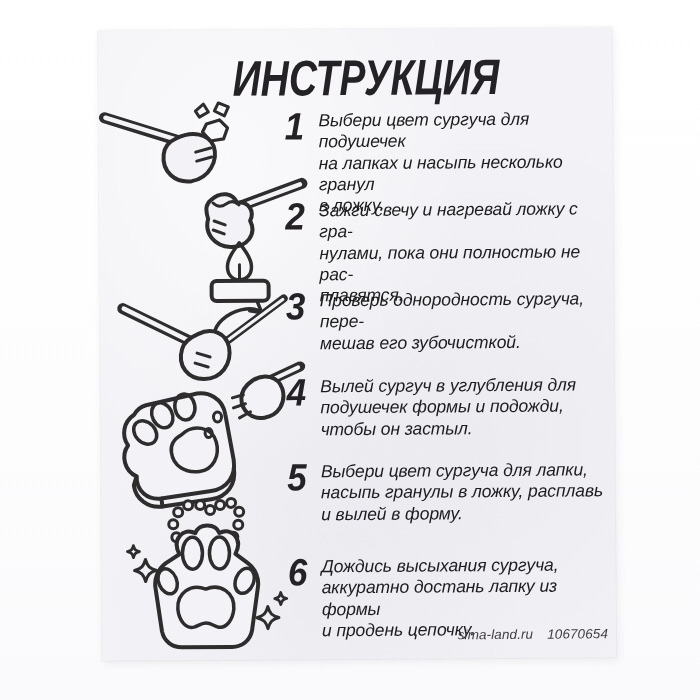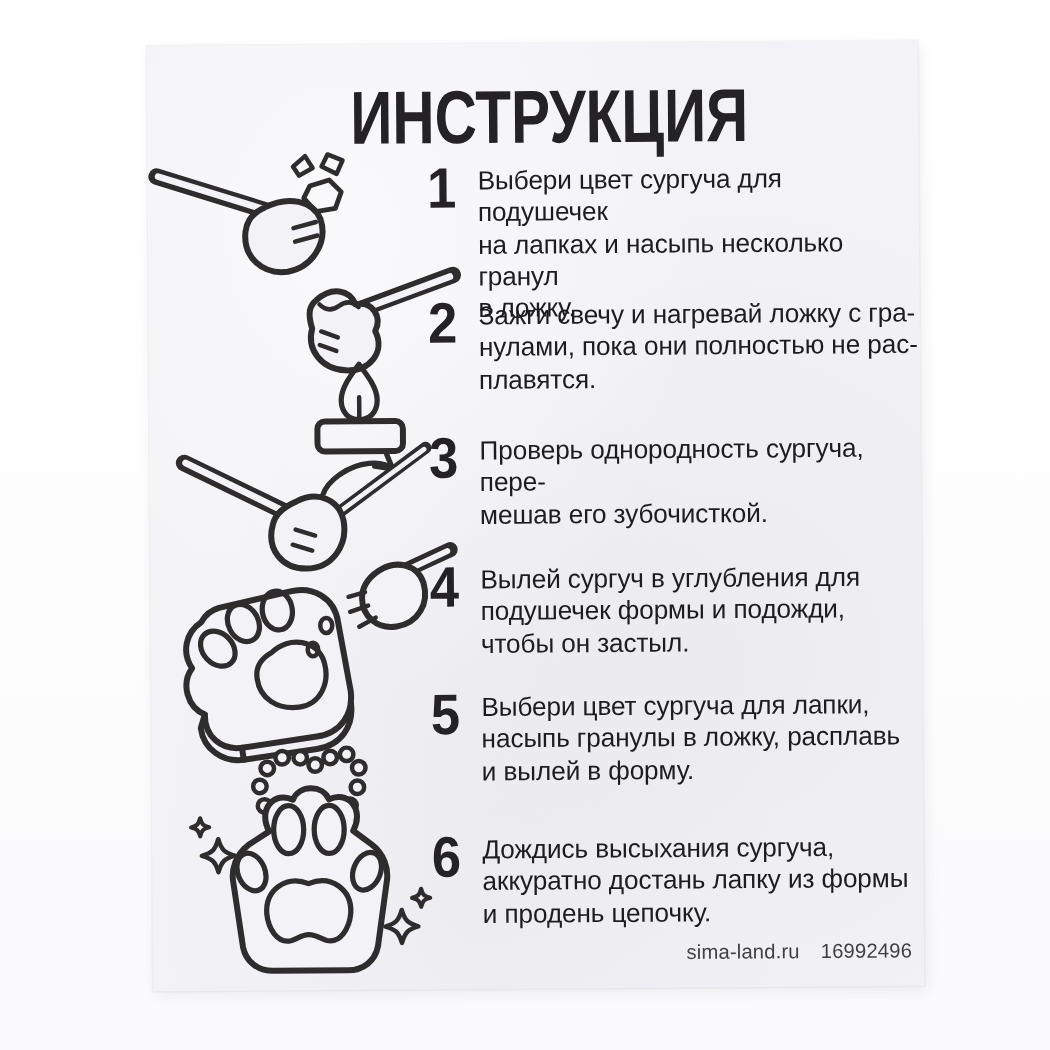--- a/index.html
+++ b/index.html
@@ -2,21 +2,21 @@
 <html><head>
 <meta charset="utf-8">
 <style>
   html,body{margin:0;padding:0;}
   body{
     width:700px;height:700px;overflow:hidden;
     background:linear-gradient(180deg,#ffffff 0%,#fdfdfe 60%,#fafafc 100%);
     font-family:"Liberation Sans","DejaVu Sans",sans-serif;
     color:#1d1c1e;
   }
-  .stage{position:relative;width:596px;height:700px;}
+  .stage{position:relative;width:596px;height:700px;font-style:italic;}
   .sheet{
     position:absolute;left:100px;top:29px;width:514px;height:630px;
     background-color:#f3f2f6;
     background-image:
       radial-gradient(ellipse at 25% 20%, rgba(255,255,255,0.55), transparent 45%),
       radial-gradient(ellipse at 75% 65%, rgba(110,110,135,0.05), transparent 55%),
       radial-gradient(ellipse at 40% 90%, rgba(120,120,140,0.04), transparent 50%);
     box-shadow:0 0 0 1px rgba(0,0,0,0.035), 2px 3px 9px rgba(60,60,80,0.08);
     transform:rotate(-0.4deg);
     transform-origin:50% 50%;
@@ -178,17 +178,17 @@
     </div>
     <div class="step s6">
       <div class="step-num">6</div>
       <div class="step-text">Дождись высыхания сургуча,
 аккуратно достань лапку из формы
 и продень цепочку.</div>
     </div>
 
     <div class="footer">
       <span>sima-land.ru</span>
-      <span>16992496</span>
+      <span>10670654</span>
     </div>
 
   </div>
 </div>
 
 </body></html>

